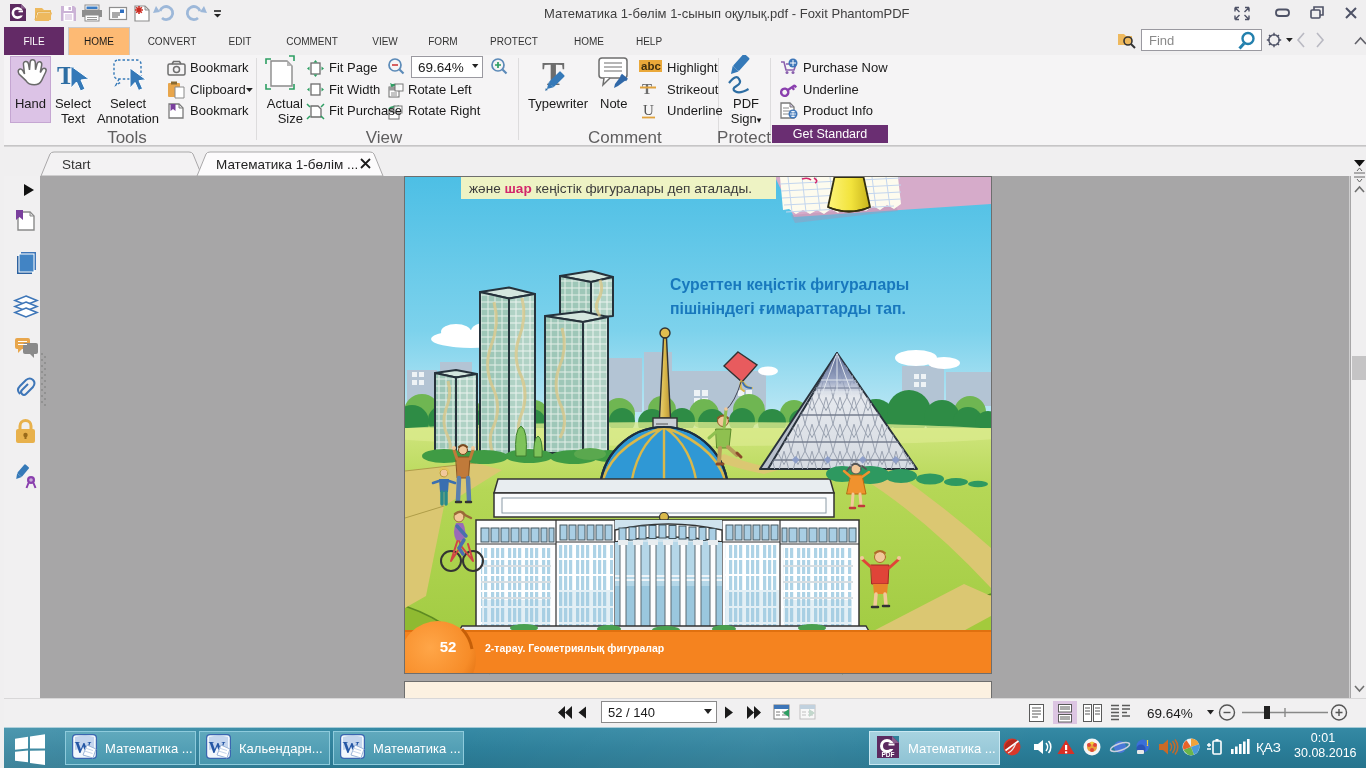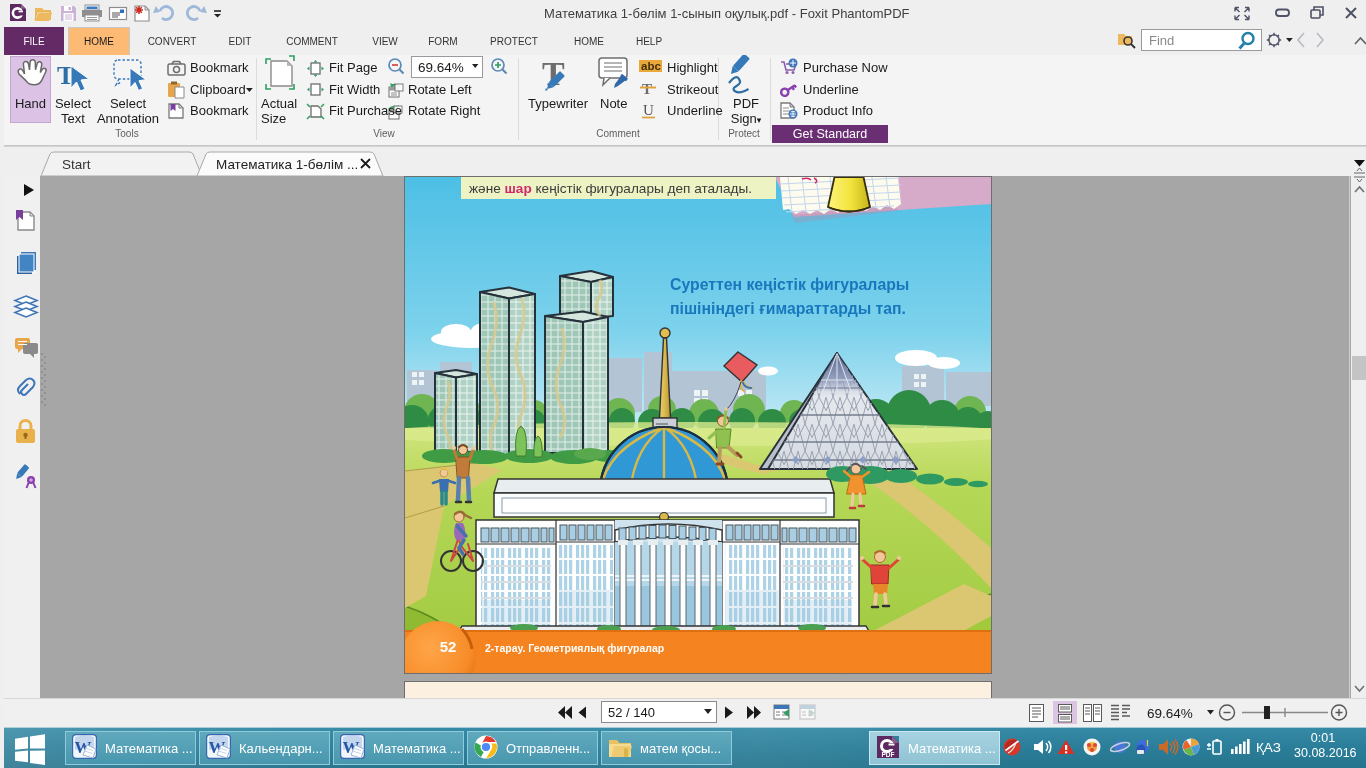--- a/index.html
+++ b/index.html
@@ -10,21 +10,21 @@
 #titlebar{left:0;top:0;width:1366px;height:27px;background:#f0eff0}
 #title{left:540px;top:6px;width:400px;font-size:13px;color:#3f3f3f;white-space:nowrap}
 
 #tabsrow{left:0;top:27px;width:1366px;height:28px;background:#f0eff0}
 .rtab{position:absolute;top:0;height:28px;font-size:10px;color:#333;display:flex;align-items:center;justify-content:center}
 #filetab{left:0;width:60px;background:#632a66;color:#fff}
 #hometab{left:64px;width:62px;background:#fdba74;border:1px solid #c9c8c9;border-bottom:none;color:#1a1a1a}
 
 #ribbon{left:0;top:55px;width:1366px;height:91px;background:#f5f4f5;border-bottom:1px solid #c6c5c6}
 .ritm{position:absolute;font-size:13px;color:#1a1a1a;white-space:nowrap}
-.glbl{position:absolute;top:73px;font-size:10px;color:#5f5e5f;text-align:center}
+.glbl{position:absolute;top:73px;font-size:17px;color:#5f5e5f;text-align:center}
 
 #tabbar{left:0;top:146px;width:1366px;height:30px;background:#f0eff0;border-top:1px solid #d5d4d5}
 
 #sidebar{left:0;top:176px;width:36px;height:522px;background:#f1f0f1}
 #canvas{left:36px;top:176px;width:1311px;height:522px;background:#a7a6a7}
 #vscroll{left:1347px;top:176px;width:19px;height:522px;background:#f0eff0}
 
 #statusbar{left:0;top:698px;width:1366px;height:29px;background:#f1f0f1;border-top:1px solid #d8d7d8}
 
 #taskbar{left:0;top:727px;width:1366px;height:41px;background:linear-gradient(180deg,#358aa5 0%,#2a7d98 55%,#26748d 100%);overflow:hidden}
@@ -247,21 +247,21 @@
 </svg>
 <div class="ritm" style="left:6px;top:96px;width:41px;text-align:center">Hand</div>
 <div class="ritm" style="left:48px;top:96px;width:42px;text-align:center">Select<br>Text</div>
 <div class="ritm" style="left:90px;top:96px;width:68px;text-align:center">Select<br>Annotation</div>
 <div class="ritm" style="left:186px;top:60px">Bookmark</div>
 <div class="ritm" style="left:186px;top:82px">Clipboard</div>
 <svg class="ab" style="left:241px;top:86px" width="10" height="8">
       <path d="M1 2 l3.4 4 3.4 -4 Z" fill="#222"></path>
     </svg>
 <div class="ritm" style="left:186px;top:103px">Bookmark</div>
-<div class="ritm" style="left:257px;top:96px;width:42px;text-align:left">Actual<br>Size</div>
+<div class="ritm" style="left:257px;top:96px;width:42px;text-align:right">Actual<br>Size</div>
 <div class="ritm" style="left:325px;top:60px">Fit Page</div>
 <div class="ritm" style="left:325px;top:82px">Fit Width</div>
 <div class="ritm" style="left:325px;top:103px">Fit Purchase</div>
 <div class="ritm" style="left:404px;top:82px">Rotate Left</div>
 <div class="ritm" style="left:404px;top:103px">Rotate Right</div>
 <div class="ritm" style="left:524px;top:96px">Typewriter</div>
 <div class="ritm" style="left:596px;top:96px">Note</div>
 <div class="ritm" style="left:663px;top:60px">Highlight</div>
 <div class="ritm" style="left:663px;top:82px">Strikeout</div>
 <div class="ritm" style="left:663px;top:103px">Underline</div>
@@ -881,33 +881,20 @@
           <path d="M14 15 l8 2.5 M13.5 18 l8 2.5" stroke="#c3d4ea" stroke-width="1"></path>
         </svg></span>Кальендарн...</div>
 <div class="tbtn" style="left:329px;top:731px"><span class="tic"><svg width="27" height="27" viewBox="0 0 27 27">
           <rect x="1" y="1" width="25" height="25" rx="4" fill="#3a66b0"></rect>
           <rect x="2.2" y="2.2" width="22.6" height="22.6" rx="3" fill="#f2f7fc"></rect>
           <path d="M4 4 q10 -3 19 0 v13 q-9 -3 -19 0 Z" fill="#3a6fc4" opacity=".25"></path>
           <text x="3.5" y="20" font-size="17" font-weight="bold" fill="#2456a4" font-family="Liberation Serif">W</text>
           <path d="M16 12 l9 4 -3 9 -10 -3 Z" fill="#fff" stroke="#9ab4d8"></path>
           <path d="M14 15 l8 2.5 M13.5 18 l8 2.5" stroke="#c3d4ea" stroke-width="1"></path>
         </svg></span>Математика ...</div>
-<div class="tbtn" style="left:463px;top:731px"><span class="tic"><svg width="26" height="26" viewBox="0 0 26 26">
-          <circle cx="13" cy="13" r="11.5" fill="#fff"></circle>
-          <path d="M13 2 a11 11 0 0 1 9.8 6 l-9.8 0 a5.5 5.5 0 0 0 -5 3.2 Z" fill="#e33b2e"></path>
-          <path d="M2.6 8.4 a11 11 0 0 0 5.4 14.6 l4.6 -8.4 a5.5 5.5 0 0 1 -4.6 -3 Z" fill="#36a852"></path>
-          <path d="M23.4 9.5 a11 11 0 0 1 -10 14.5 l5 -8.6 a5.5 5.5 0 0 0 0 -5.9 Z" fill="#f6bb15"></path>
-          <circle cx="13" cy="13" r="4.8" fill="#4a8af4" stroke="#fff" stroke-width="1.4"></circle>
-        </svg></span>Отправленн...</div>
-<div class="tbtn" style="left:597px;top:731px"><span class="tic"><svg width="26" height="26" viewBox="0 0 26 26">
-          <path d="M2 6 h8 l2.5 3 H24 v14 H2 Z" fill="#e8c164"></path>
-          <path d="M2 10 h22 v13 H2 Z" fill="#f5dc91"></path>
-          <path d="M4 23 L7 12 h18 l-3 11 Z" fill="#eecb72"></path>
-          <rect x="17" y="14" width="4" height="9" rx="1.5" fill="#d9b44a"></rect>
-        </svg></span>матем қосы...</div>
 <div class="tbtn" style="left:865px;top:731px;background:linear-gradient(180deg,#a7d3e0,#8fc3d4);border-color:#c9e8f2"><span class="tic"><svg width="26" height="26" viewBox="0 0 26 26">
           <rect x="2" y="2" width="22" height="22" fill="#5c2a60"></rect>
           <path d="M17 2 l7 7 v-7 Z" fill="#2f8099"></path>
           <path d="M17 2 l7 7 h-7 Z" fill="#8a5f8d"></path>
           <circle cx="12" cy="12" r="5.5" fill="none" stroke="#fff" stroke-width="3"></circle>
           <rect x="14" y="9" width="6" height="6" fill="#5c2a60"></rect>
           <path d="M13.5 10.5 h6" stroke="#fff" stroke-width="2"></path>
           <text x="6.5" y="23" font-size="6.5" font-weight="bold" fill="#fff">PDF</text>
         </svg></span>Математика ...</div>
 

